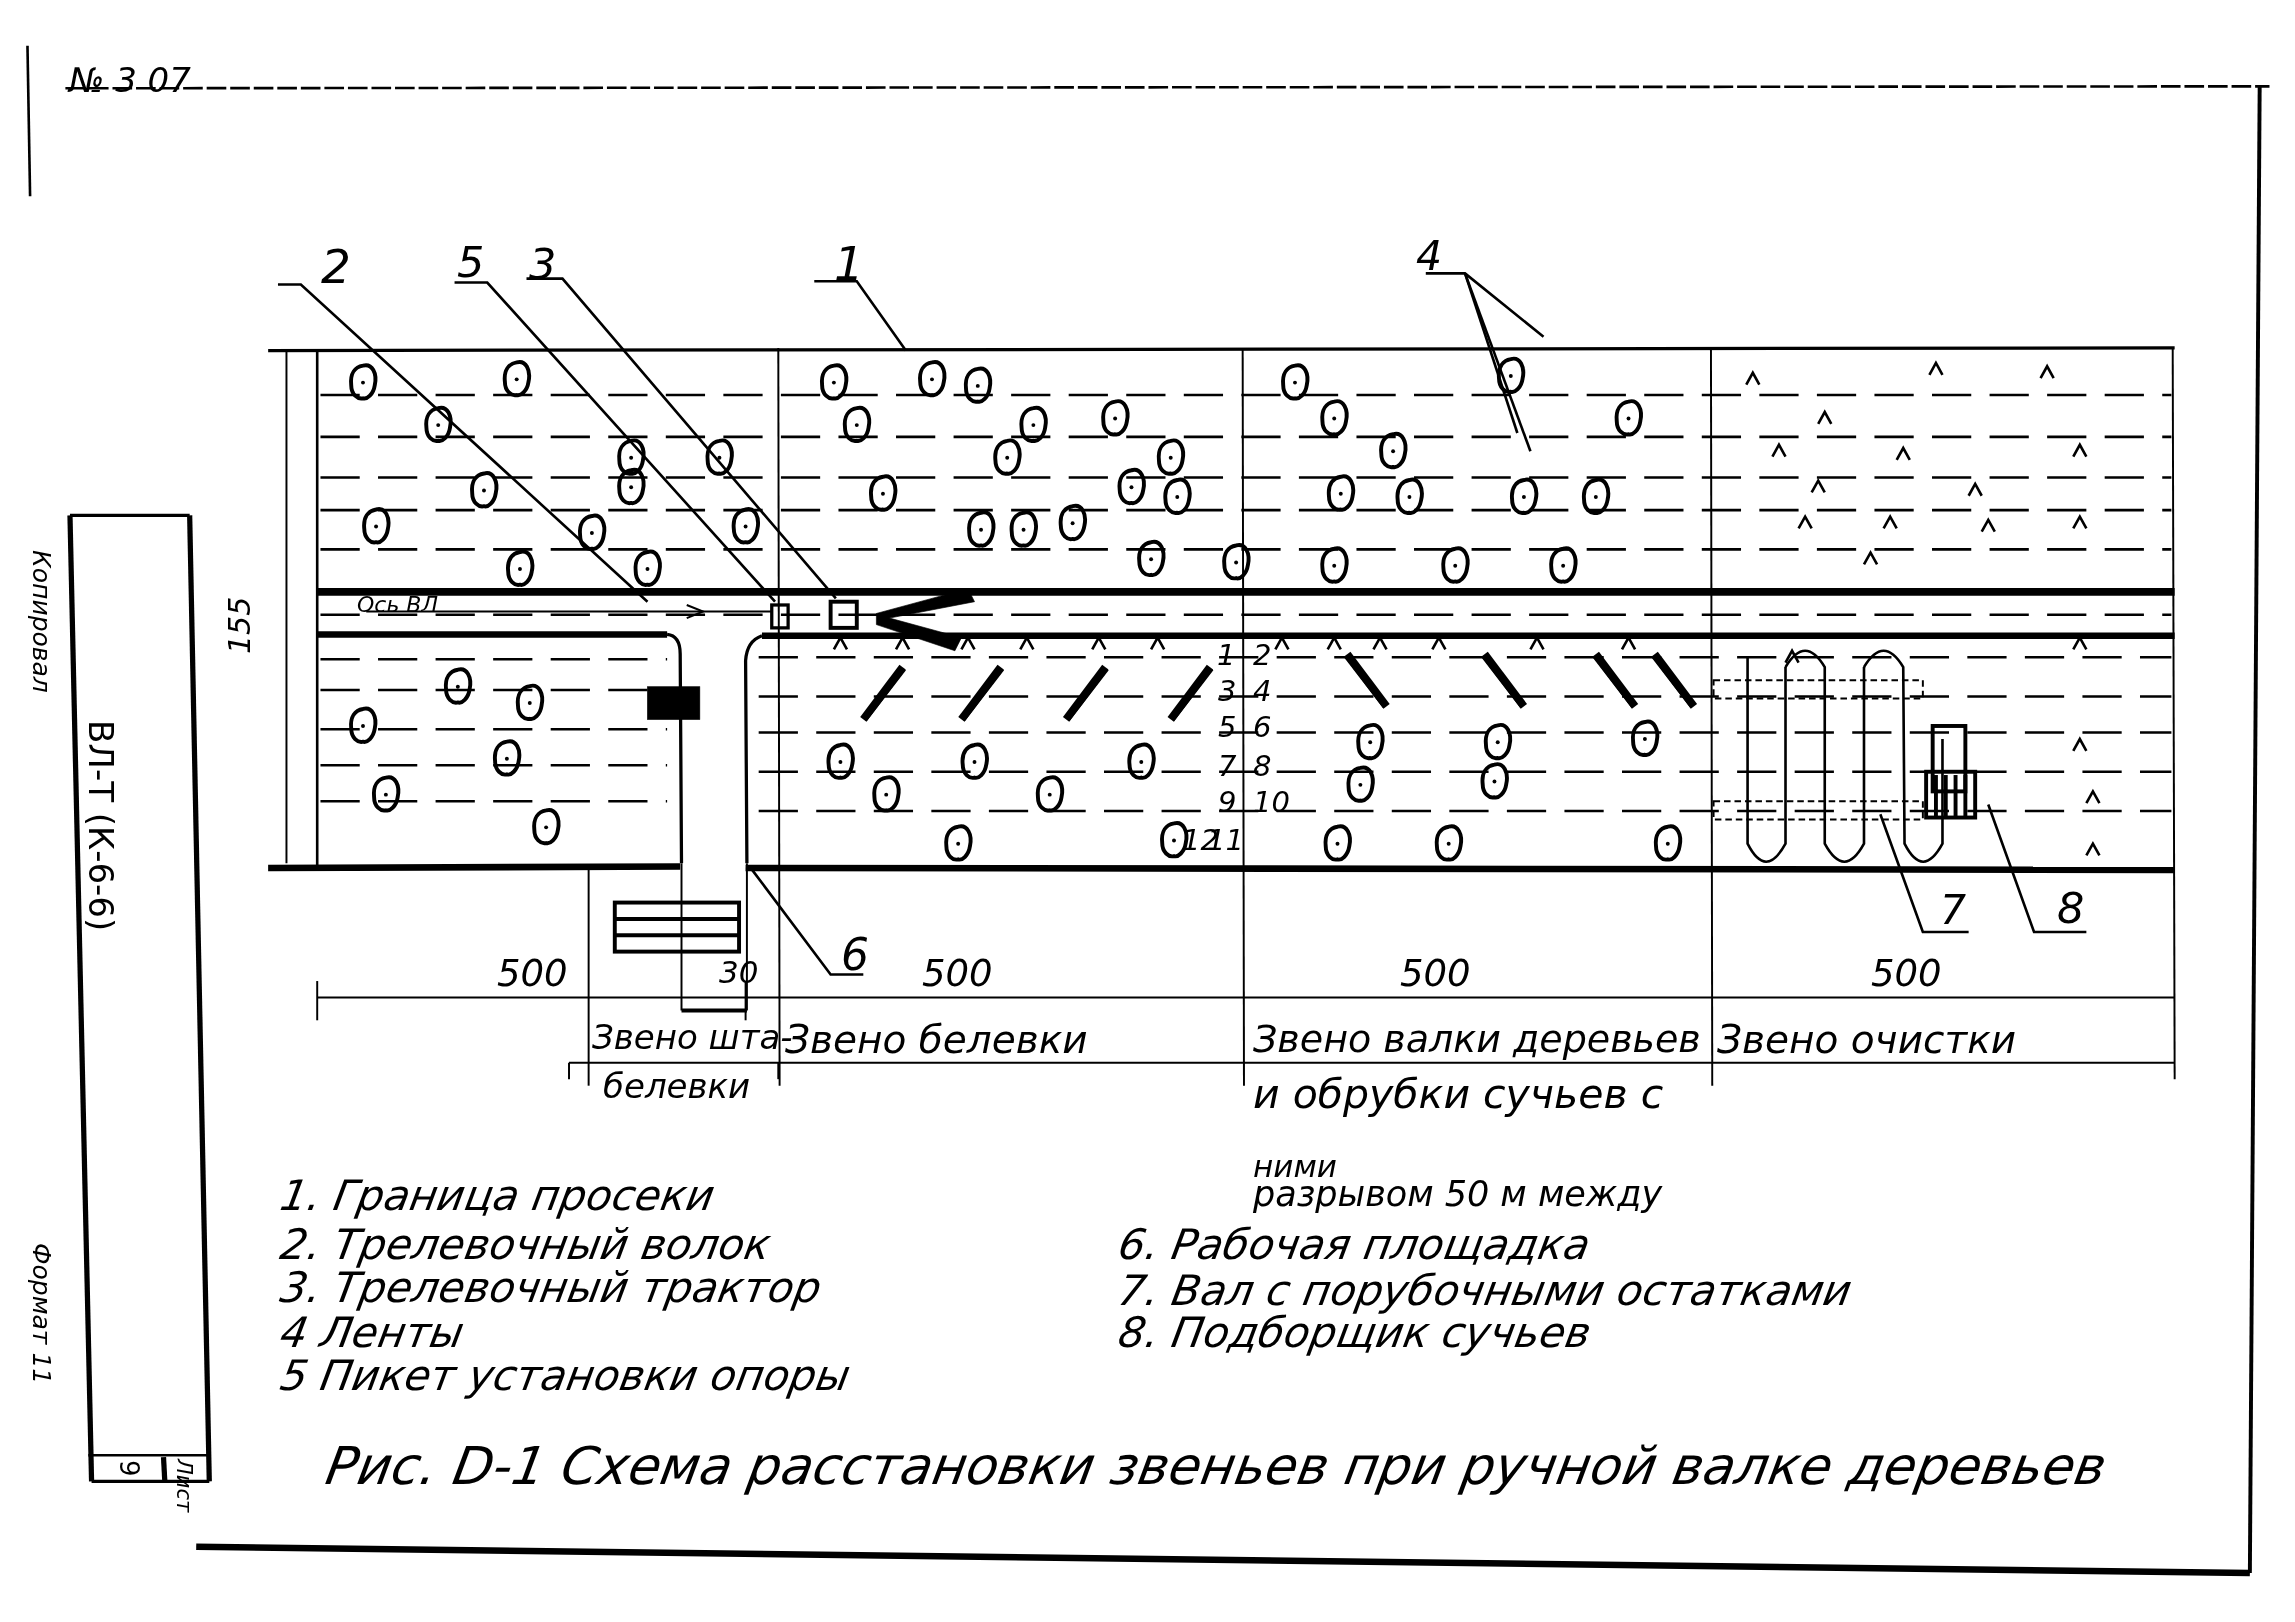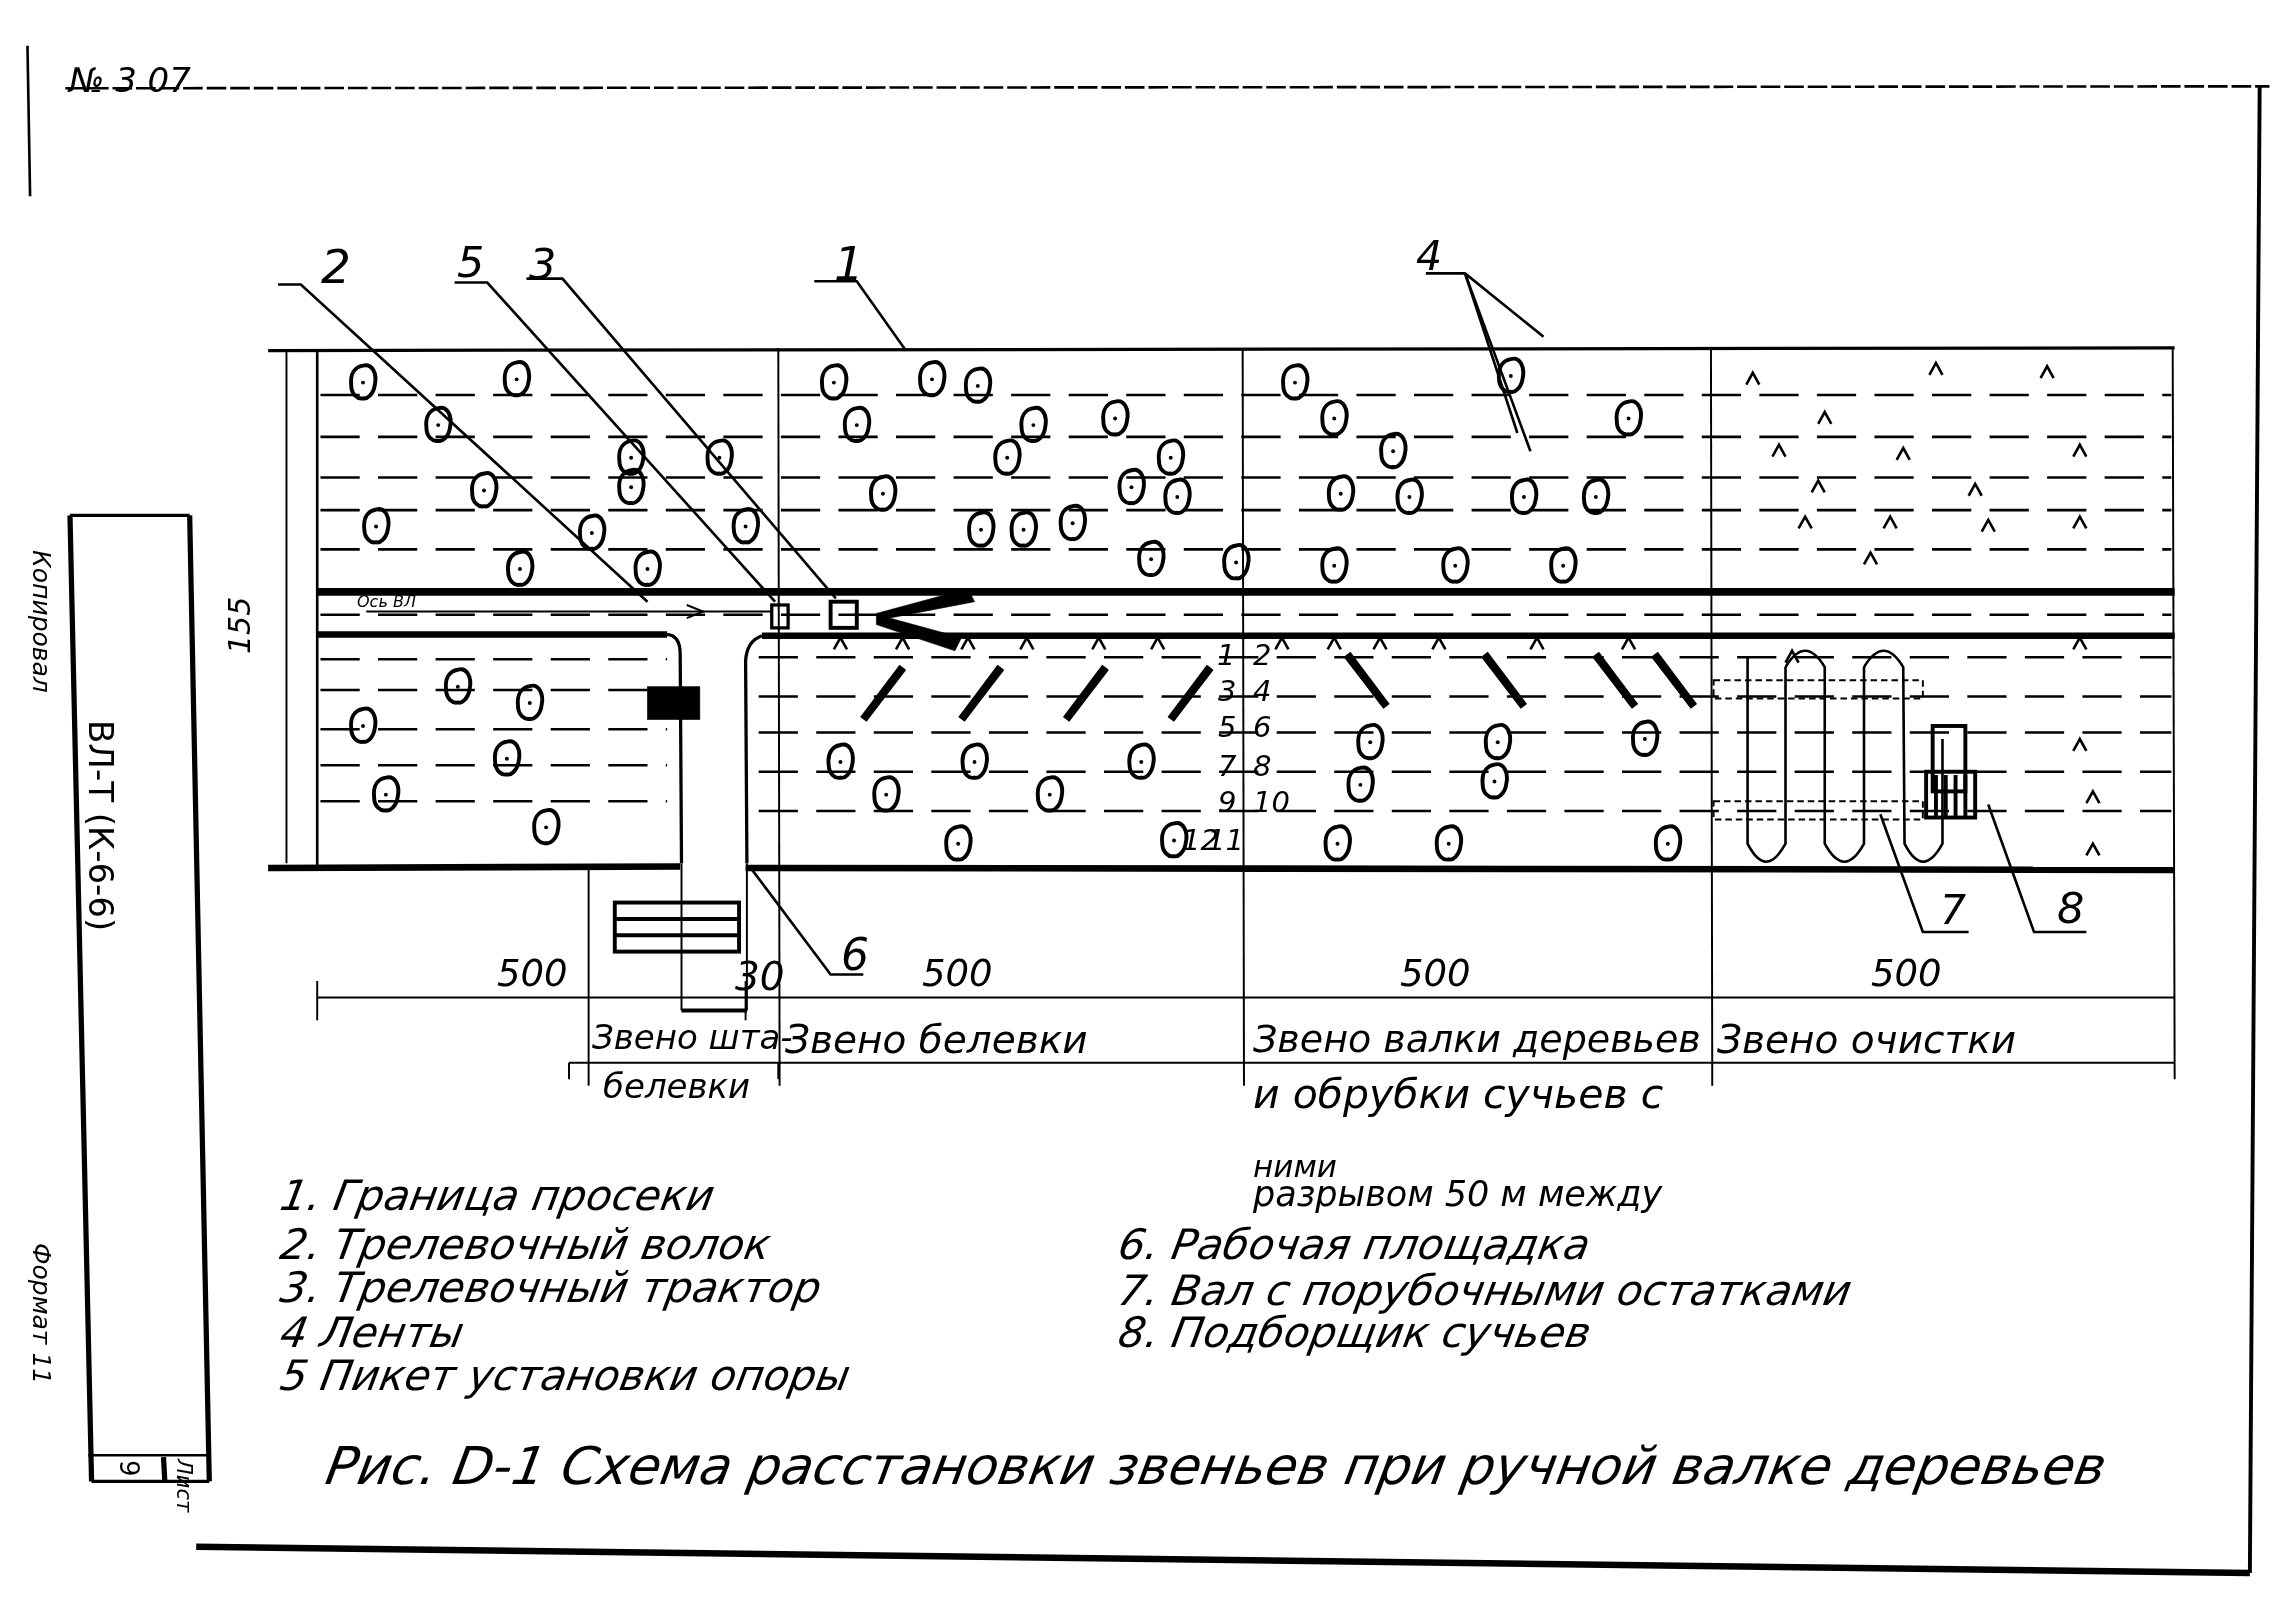--- a/index.html
+++ b/index.html
@@ -267,39 +267,39 @@
 
 <div class="abs" style="left:321px; top:239px; font-size:47px;">2</div>
 <div class="abs" style="left:457px; top:237px; font-size:43px;">5</div>
 <div class="abs" style="left:529px; top:239px; font-size:43px;">3</div>
 <div class="abs" style="left:834px; top:236px; font-size:47px;">1</div>
 <div class="abs" style="left:1416px; top:232px; font-size:41px;">4</div>
 <div class="abs" style="left:841px; top:929px; font-size:44px;">6</div>
 <div class="abs" style="left:1940px; top:886px; font-size:41px;">7</div>
 <div class="abs" style="left:2057px; top:883px; font-size:43px;">8</div>
 
-<div class="abs" style="left:357px; top:592px; font-size:16px;">Ось ВЛ</div>
+<div class="abs" style="left:357px; top:592px; font-size:22px;">Ось ВЛ</div>
 
 <div class="vert abs" style="left:222px; top:654px; font-size:30px; transform: rotate(-90deg);">155</div>
 
 <div class="abs" style="left:1217px; top:638px; font-size:29px;">1</div>
 <div class="abs" style="left:1218px; top:674px; font-size:29px;">3</div>
 <div class="abs" style="left:1218px; top:710px; font-size:29px;">5</div>
 <div class="abs" style="left:1218px; top:749px; font-size:29px;">7</div>
 <div class="abs" style="left:1218px; top:785px; font-size:29px;">9</div>
 <div class="abs" style="left:1207px; top:823px; font-size:29px;">11</div>
 <div class="abs" style="left:1253px; top:638px; font-size:29px;">2</div>
 <div class="abs" style="left:1253px; top:674px; font-size:29px;">4</div>
 <div class="abs" style="left:1253px; top:710px; font-size:29px;">6</div>
 <div class="abs" style="left:1253px; top:749px; font-size:29px;">8</div>
 <div class="abs" style="left:1253px; top:785px; font-size:29px;">10</div>
 <div class="abs" style="left:1182px; top:823px; font-size:29px;">12</div>
 
 <div class="abs" style="left:497px; top:952px; font-size:37px;">500</div>
-<div class="abs" style="left:735px; top:954px; font-size:39px;">30</div>
+<div class="abs" style="left:719px; top:954px; font-size:31px;">30</div>
 <div class="abs" style="left:922px; top:952px; font-size:37px;">500</div>
 <div class="abs" style="left:1400px; top:952px; font-size:37px;">500</div>
 <div class="abs" style="left:1871px; top:952px; font-size:37px;">500</div>
 
 <div class="abs" style="left:592px; top:1017px; font-size:34px;font-style:italic;">Звено шта-</div>
 <div class="abs" style="left:603px; top:1066px; font-size:34px;">белевки</div>
 <div class="abs" style="left:785px; top:1017px; font-size:39px;">Звено белевки</div>
 <div class="abs" style="left:1253px; top:1017px; font-size:38px;">Звено валки деревьев</div>
 <div class="abs" style="left:1253px; top:1070px; font-size:41px;">и обрубки сучьев с</div>
 <div class="abs" style="left:1253px; top:1142px; font-size:35px;margin-top:32px;">разрывом 50 м между</div>

